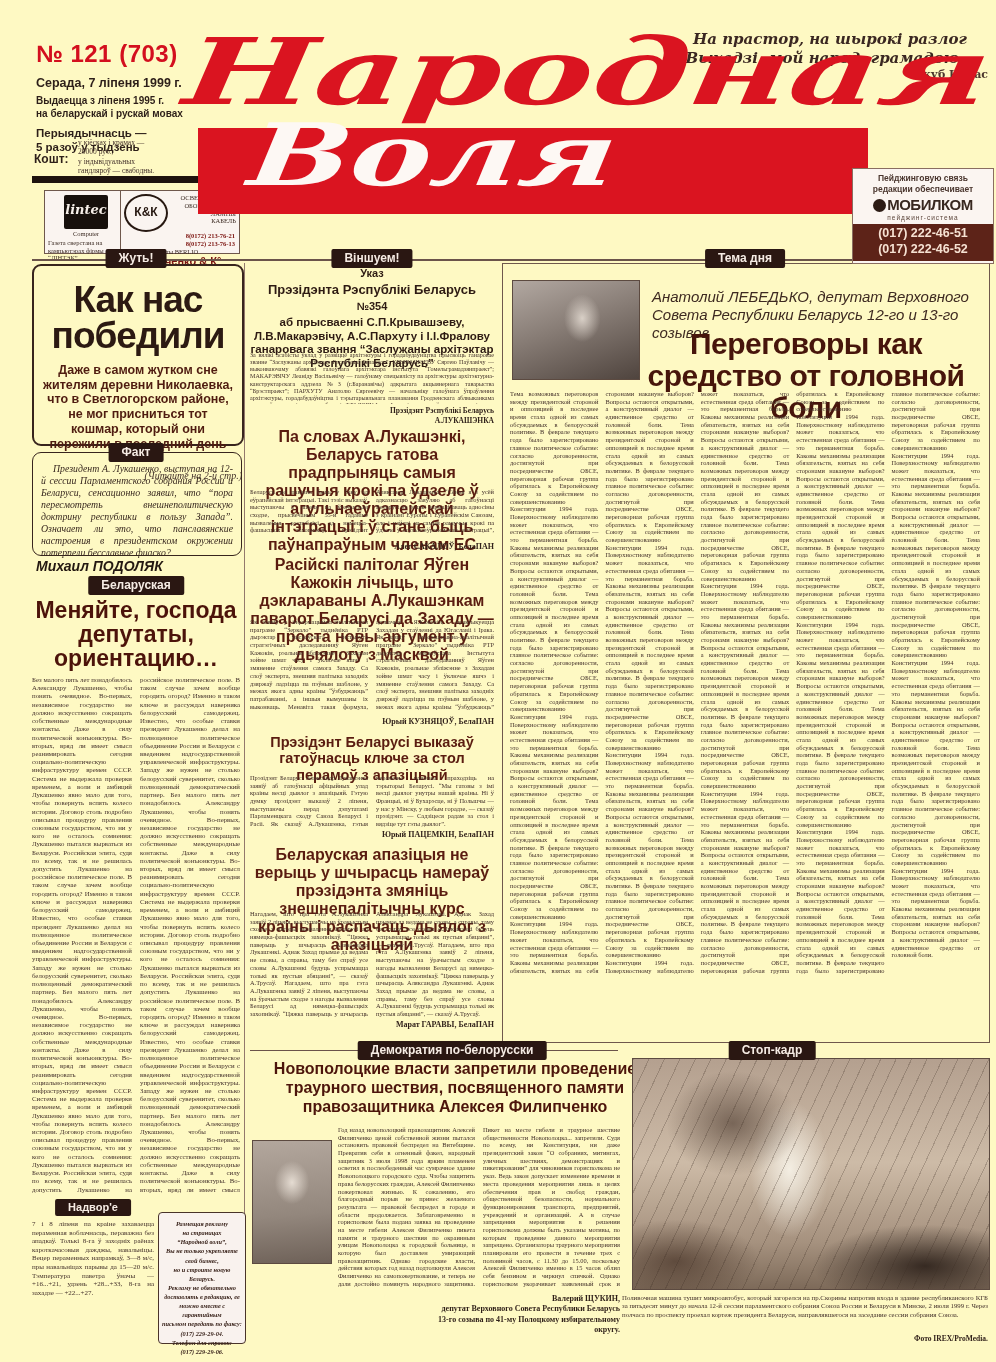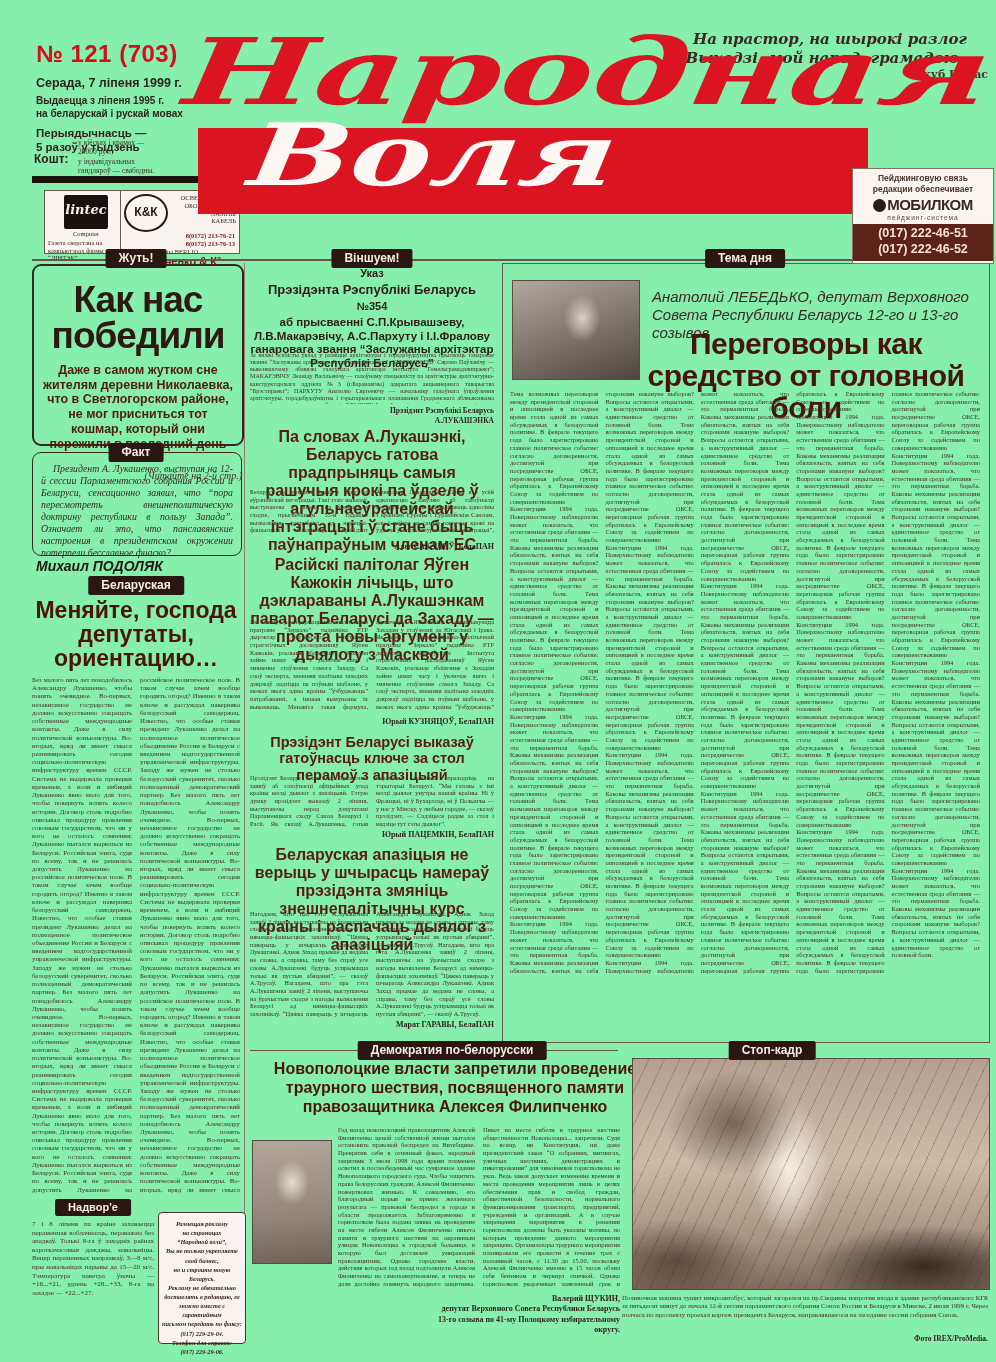--- a/index.html
+++ b/index.html
@@ -1,17 +1,17 @@
 <!DOCTYPE html>
 <html><head>
 <meta charset="utf-8">
 <style>
   html,body{margin:0;padding:0;}
   body{width:996px;height:1362px;background:#efe4e0;font-family:"Liberation Serif",serif;}
-  .page{position:relative;width:996px;height:1362px;background:#86efac;overflow:hidden;}
+  .page{position:relative;width:996px;height:1362px;background:#fef9c3;overflow:hidden;}
   .abs{position:absolute;}
   .pre{white-space:pre-line;}
   .tab{position:absolute;transform:translateX(-50%);background:#2a1712;color:#f6ece4;
        font:bold 12px "Liberation Sans",sans-serif;padding:2px 13px 3px;white-space:nowrap;
        border-radius:2px;z-index:5;}
   .hrule{position:absolute;background:#6b544a;height:1.5px;}
   .vrule{position:absolute;background:#93796c;width:1px;}
   .rbox{position:absolute;border:2px solid #38251d;border-radius:9px;}
   .bt{font-family:"Liberation Serif",serif;color:#43302a;text-align:justify;overflow:hidden;}
   .cols2{column-count:2;column-gap:8px;}

